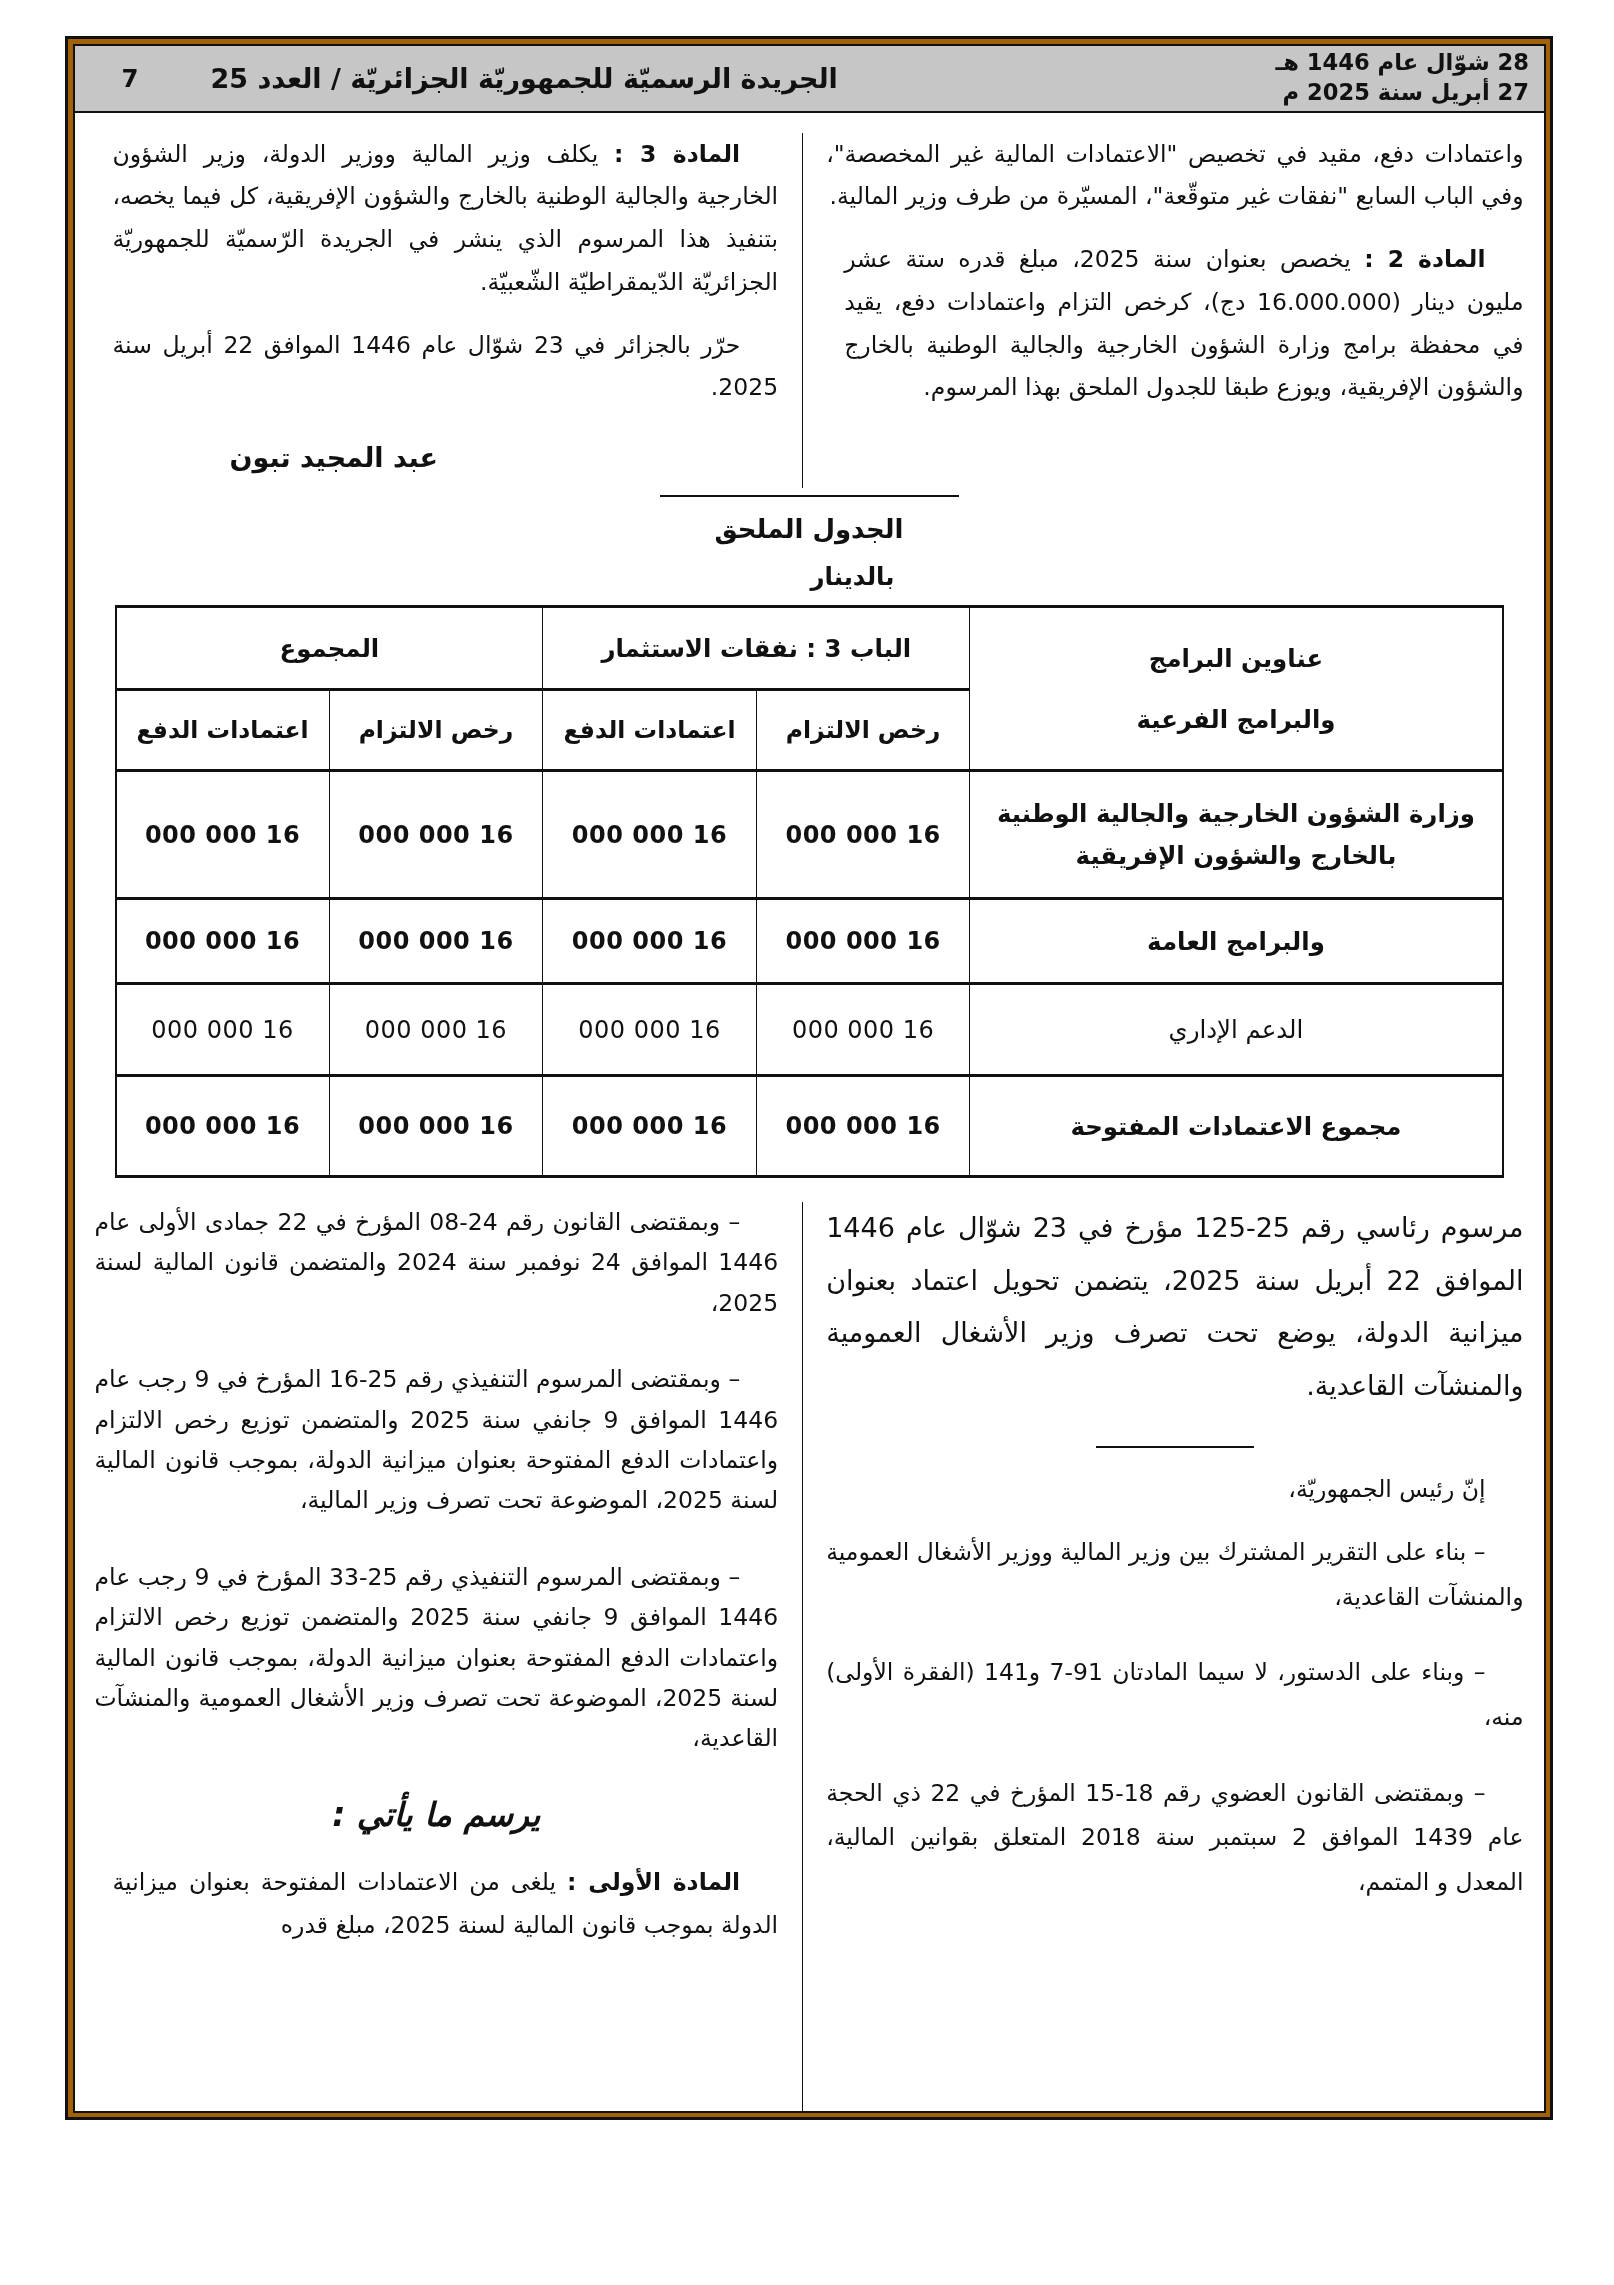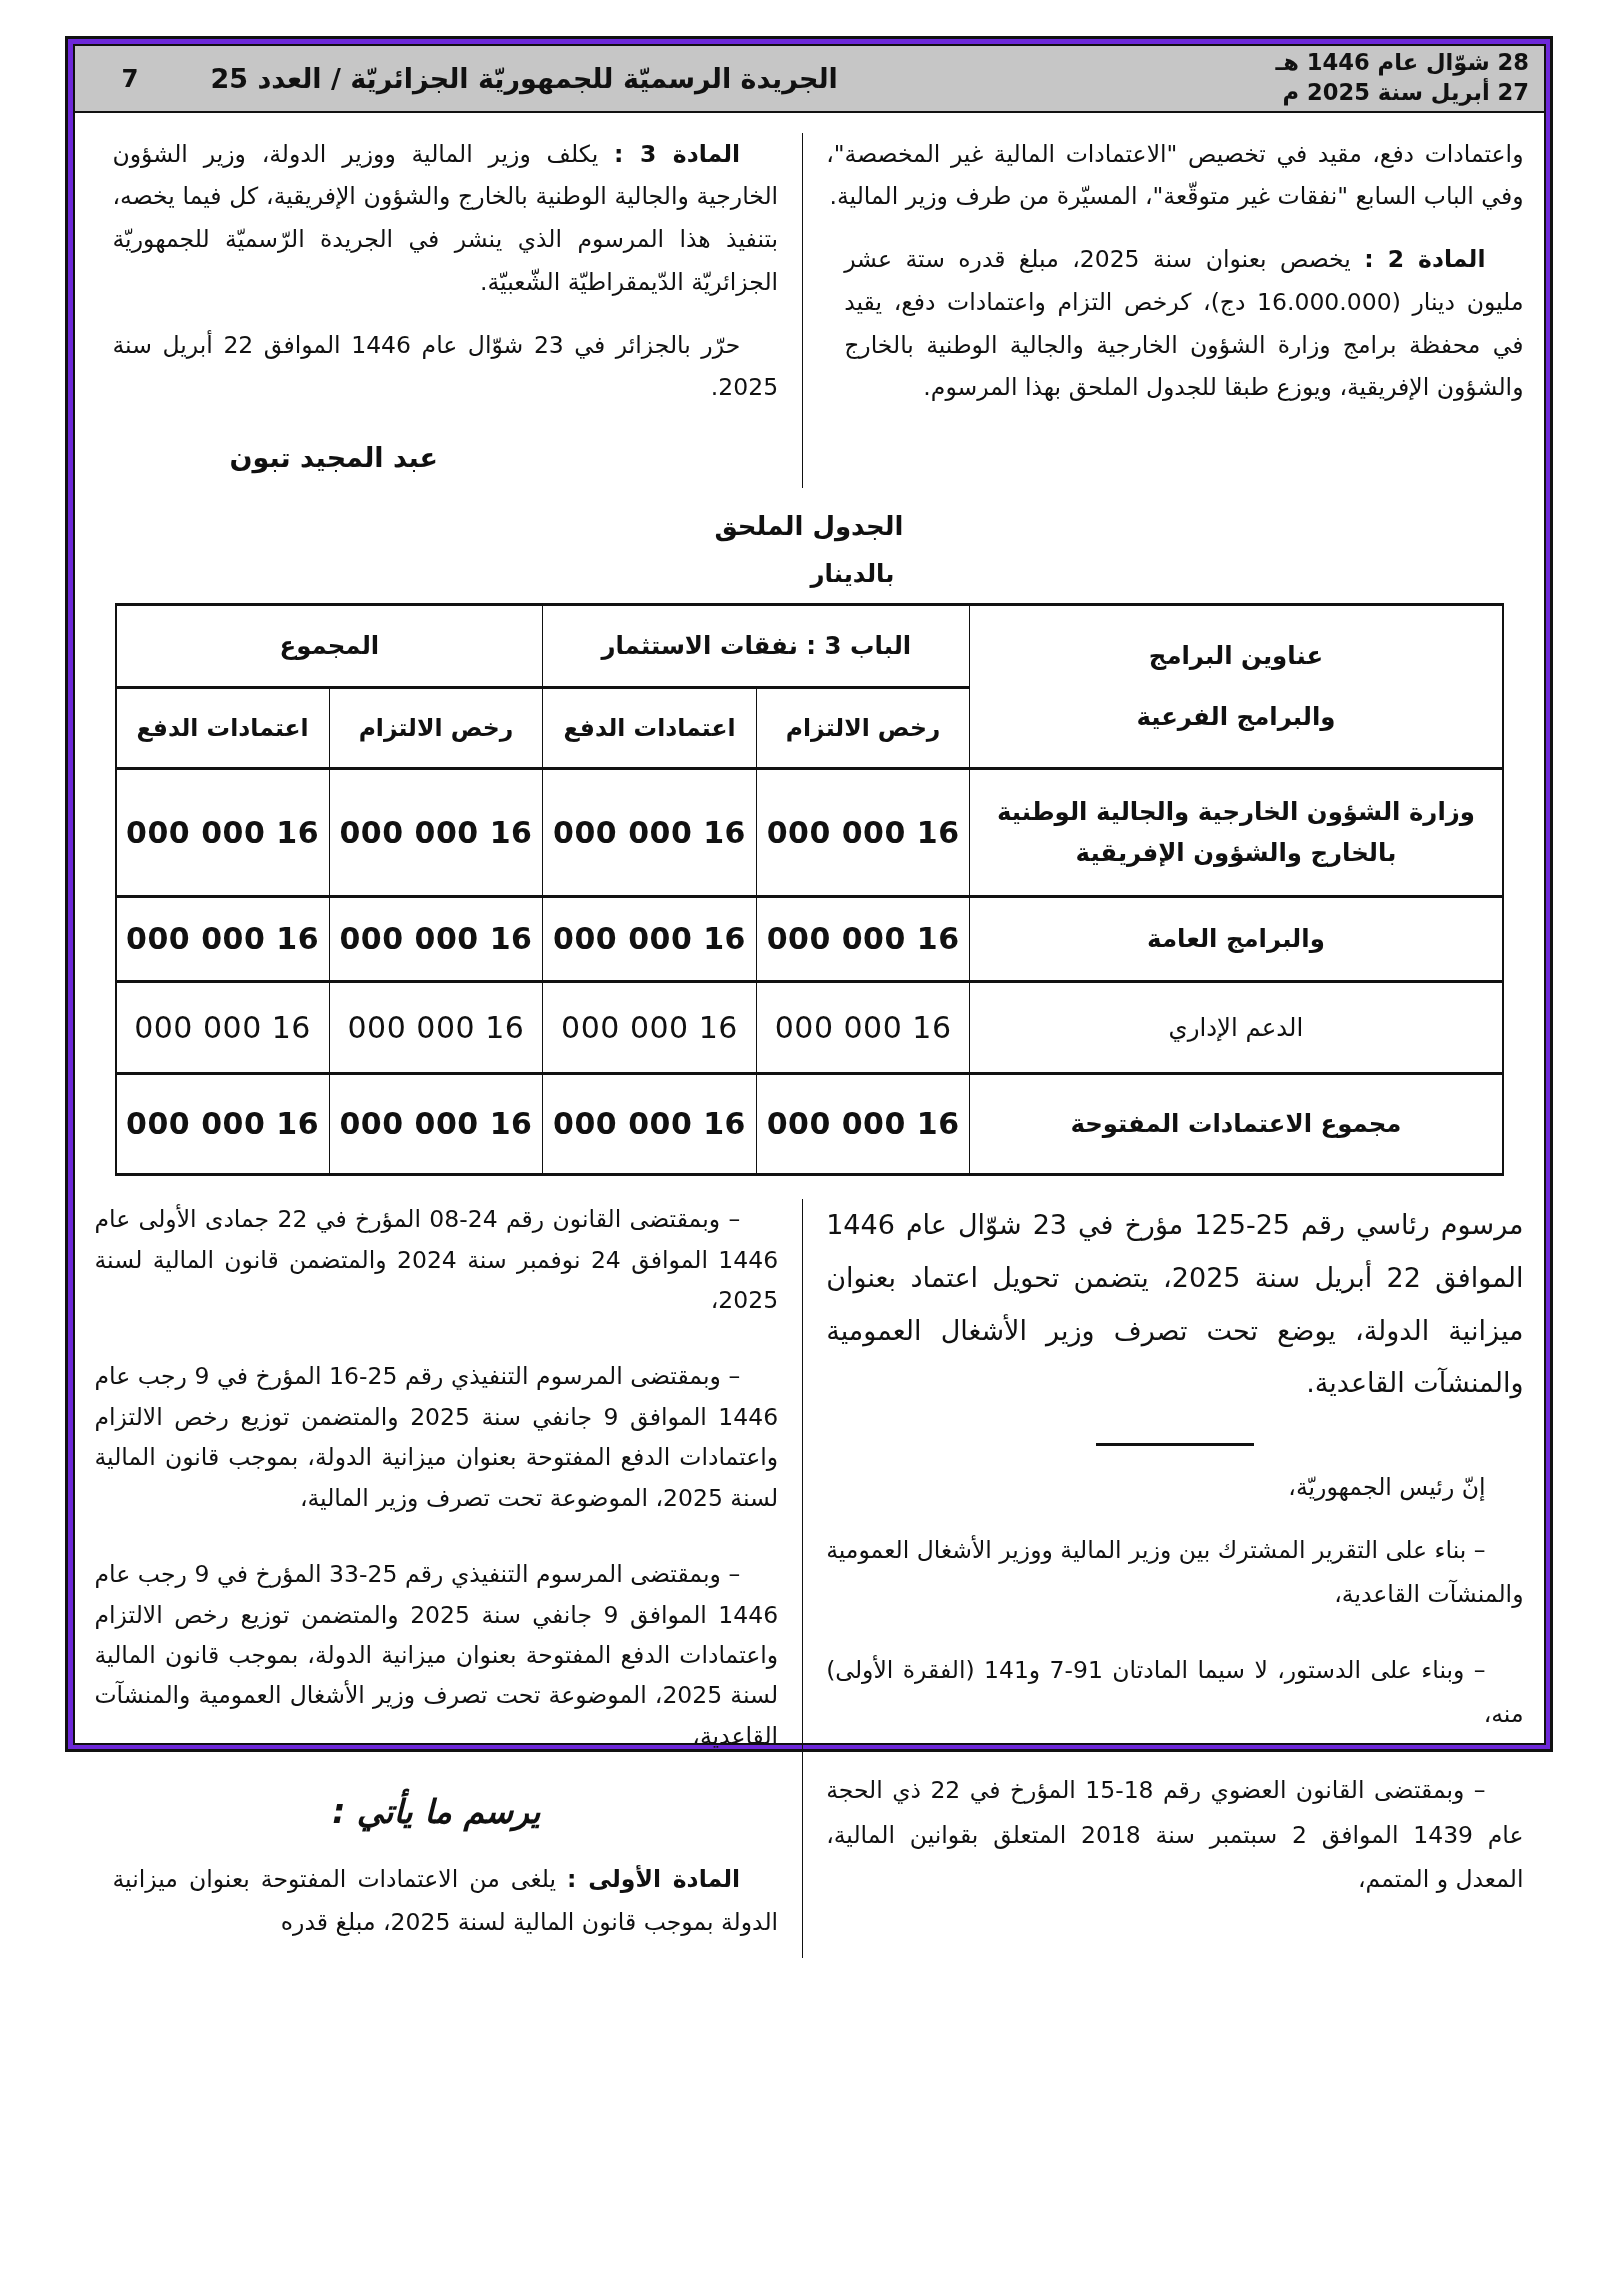--- a/index.html
+++ b/index.html
@@ -7,24 +7,24 @@
   body {
     width: 1615px; height: 2285px;
     background: #ffffff;
     font-family: "DejaVu Sans", sans-serif;
     color: #111;
     position: relative;
     overflow: hidden;
   }
   .page {
     position: absolute; left: 65px; top: 36px;
-    width: 1488px; height: 1716px;
+    width: 1488px; height: 2084px;
     border: 3.6px solid #111;
     padding: 4.5px;
-    background: #6d28d9;
+    background: #a16207;
   }
   .page-inner {
     border: 2.7px solid #111;
     width: 100%; height: 100%;
     display: flex; flex-direction: column;
     background: #fff;
   }
   
   .masthead {
     flex: 0 0 67px;
@@ -74,21 +74,21 @@
   }
   table.annex th, table.annex td {
     border: solid #111; border-width: 3.6px 1.8px;
     text-align: center; vertical-align: middle;
     padding: 3.6px 7.2px;
   }
   .th-group { font-weight: bold; font-size: 24.4px; height: 83px; }
   .th-sub   { font-weight: bold; font-size: 23.5px; height: 81px; }
   .program-head { font-weight: bold; font-size: 24.4px; line-height: 2.5; }
   td.prog { font-size: 24.4px; line-height: 1.7; }
-  td.num  { font-size: 30px; letter-spacing: 0.5px; }
+  td.num  { font-size: 24px; letter-spacing: 0.5px; }
   tr.bold td { font-weight: bold; }
   tr.r1 { height: 128px; }
   tr.r2 { height: 85px; }
   tr.r3 { height: 92px; }
   tr.r4 { height: 101px; }
 
   
   .decree-head { font-weight: normal; font-size: 27px; line-height: 1.95; text-align: justify; }
   .mini-rule { width: 158px; height: 2.7px; background: #111; margin: 33px auto 27px; }
   .preamble { font-size: 23.5px; text-indent: 38px; margin-bottom: 27px; }

